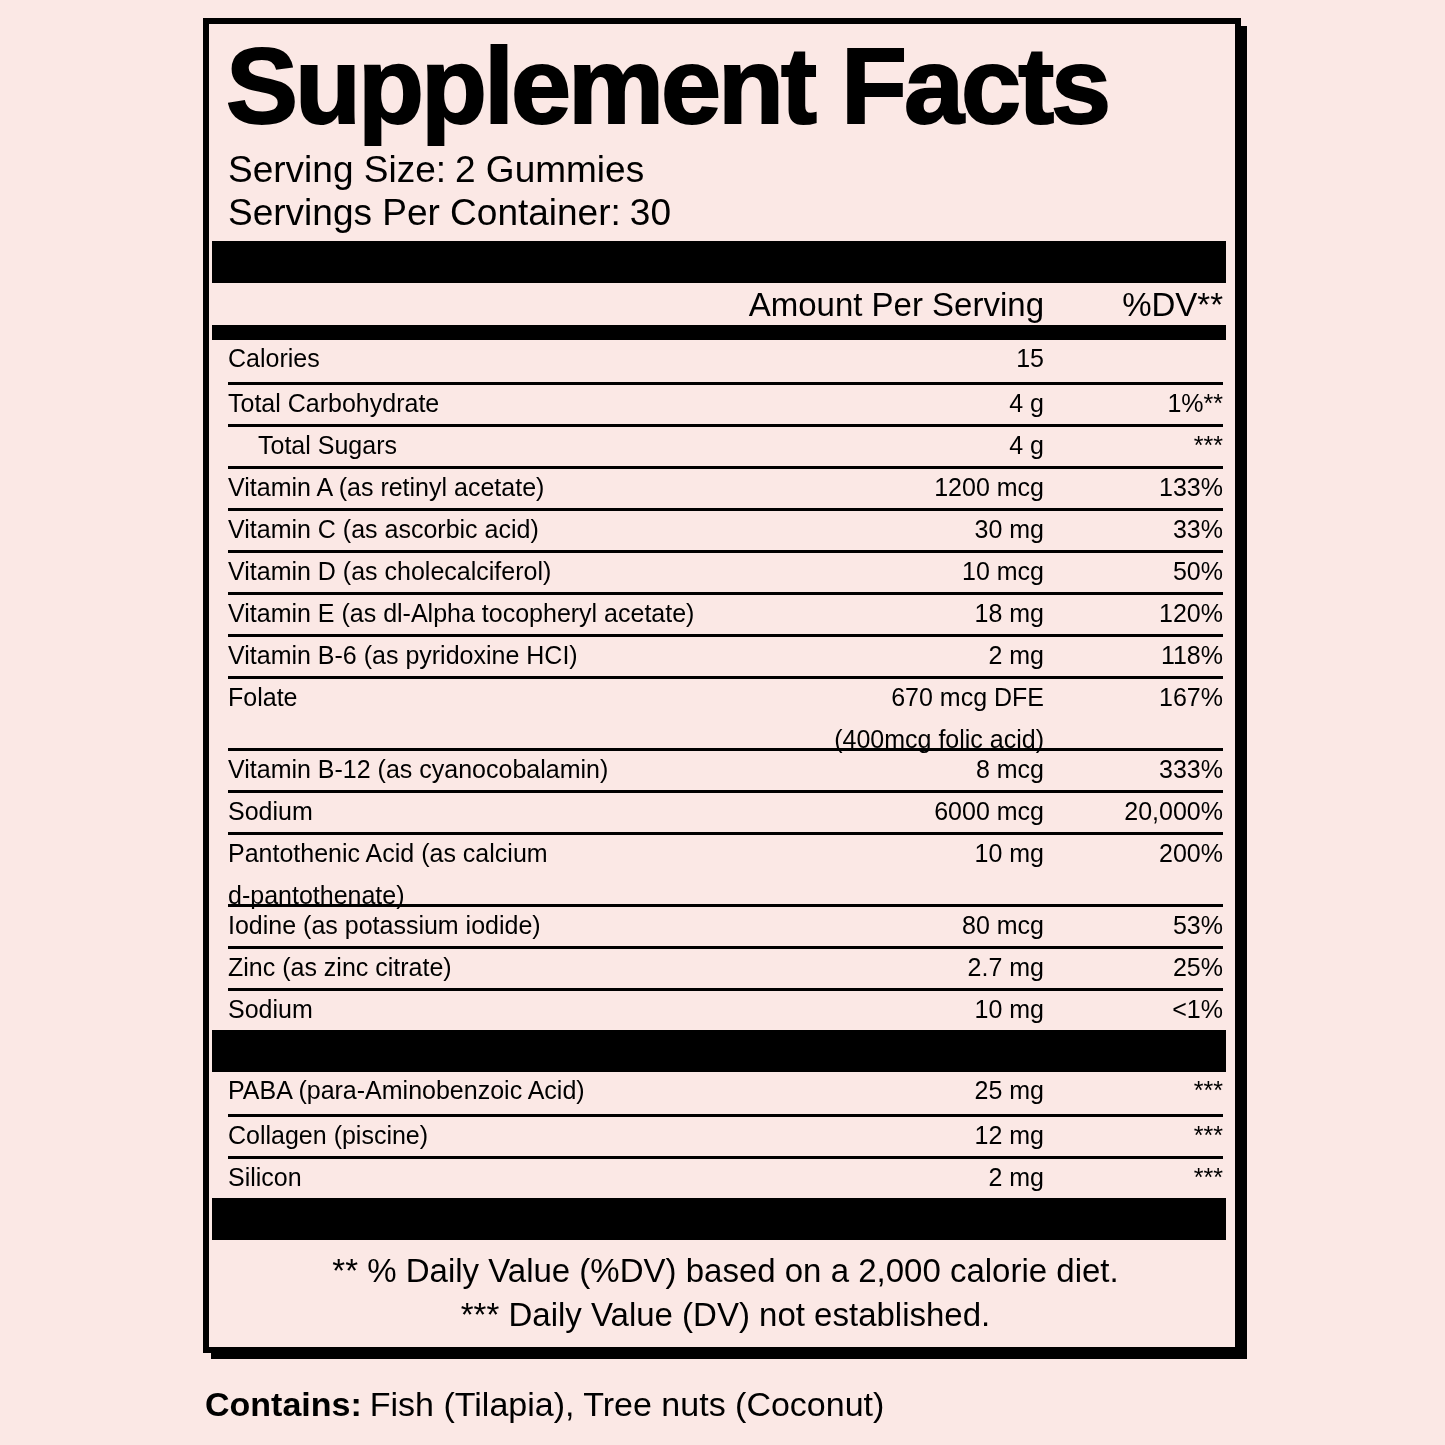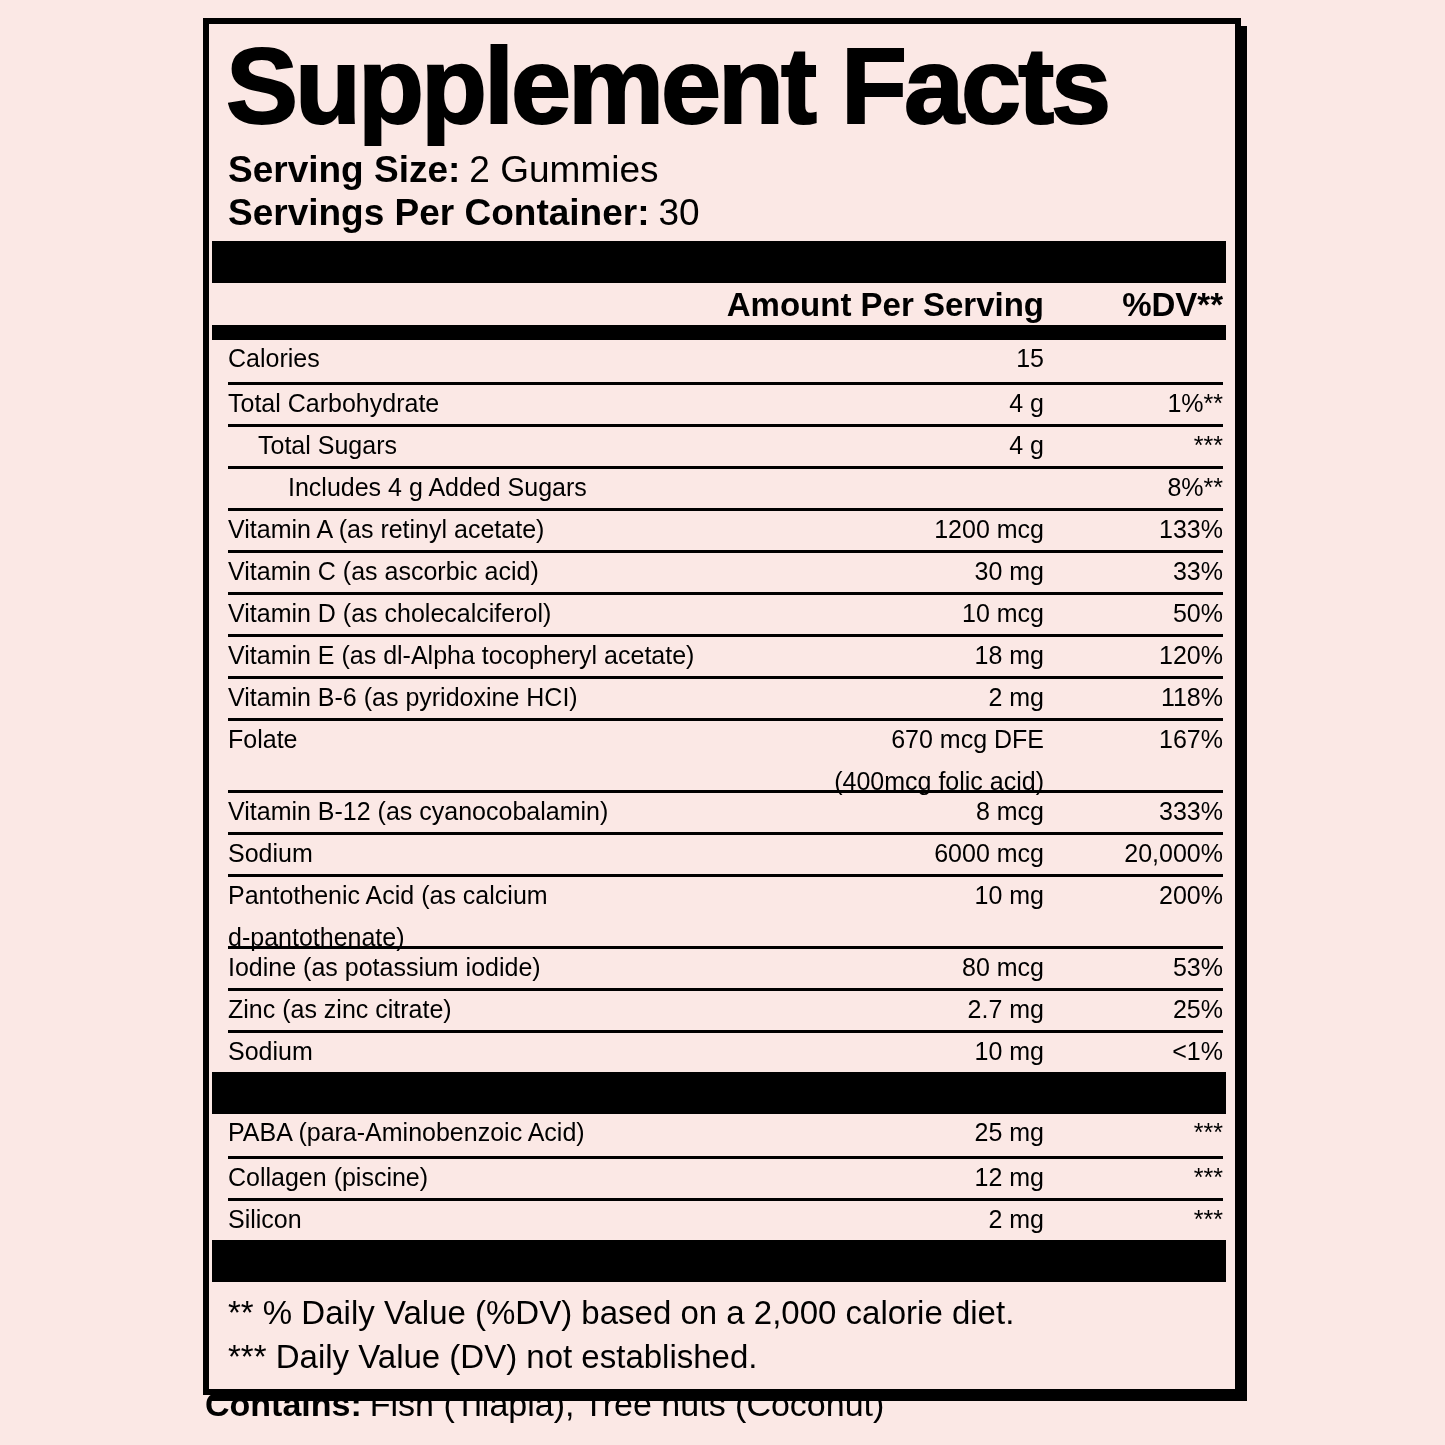--- a/index.html
+++ b/index.html
@@ -32,38 +32,38 @@
     line-height:1.0;
     margin:2px 0 8px -2px;
     -webkit-text-stroke:2px var(--ink);
     white-space:nowrap;
   }
   .serving-line{
     font-size:37px;
     line-height:43px;
     white-space:nowrap;
   }
-  .serving-line .lbl{font-weight:bold;margin-right:9px;margin-top:8px;}
+  .serving-line .lbl{font-weight:normal;margin-right:9px;margin-top:8px;}
   .bar{
     background:var(--ink);
     margin-left:-16px;
     margin-right:-3px;
   }
   .bar.thick{height:42px;}
   .bar.thin{height:15px;}
   .bar.top-gap{margin-top:7px;}
   .hdr-row{
     position:relative;
     height:42px;
   }
   .hdr-row span{
     position:absolute;
     top:3px;
     font-size:33px;
-    font-weight:bold;
+    font-weight:normal;
     white-space:nowrap;
   }
   .hdr-amt{right:179px;}
   .hdr-dv{right:0;text-align:right;}
   .row{
     position:relative;
     height:42px;
     box-sizing:border-box;
     border-top:3px solid var(--ink);
   }
@@ -76,20 +76,21 @@
     white-space:nowrap;
   }
   .cell.name{left:0;}
   .cell.amt{right:179px;}
   .cell.dv{right:0;}
   .cell.second{top:46px;}
   .footnotes{
     padding-top:9px;
     font-size:33px;
     line-height:44px;
+    text-align:center;
   }
   .contains{
     position:absolute;
     left:205px;
     top:1385px;
     font-size:34px;
     white-space:nowrap;
   }
   .contains .lbl{font-weight:bold;margin-right:8px;}
 </style>
@@ -122,24 +123,20 @@
       </div>
       <div class="row">
         <span class="cell name">Total Carbohydrate</span>
         <span class="cell amt">4 g</span>
         <span class="cell dv">1%**</span>
       </div>
       <div class="row">
         <span class="cell name" style="left: 30px;">Total Sugars</span>
         <span class="cell amt">4 g</span>
         <span class="cell dv">***</span>
-      </div>
-      <div class="row">
-        <span class="cell name" style="left: 60px;">Includes 4 g Added Sugars</span>
-        <span class="cell dv">8%**</span>
       </div>
       <div class="row">
         <span class="cell name">Vitamin A (as retinyl acetate)</span>
         <span class="cell amt">1200 mcg</span>
         <span class="cell dv">133%</span>
       </div>
       <div class="row">
         <span class="cell name">Vitamin C (as ascorbic acid)</span>
         <span class="cell amt">30 mg</span>
         <span class="cell dv">33%</span>

